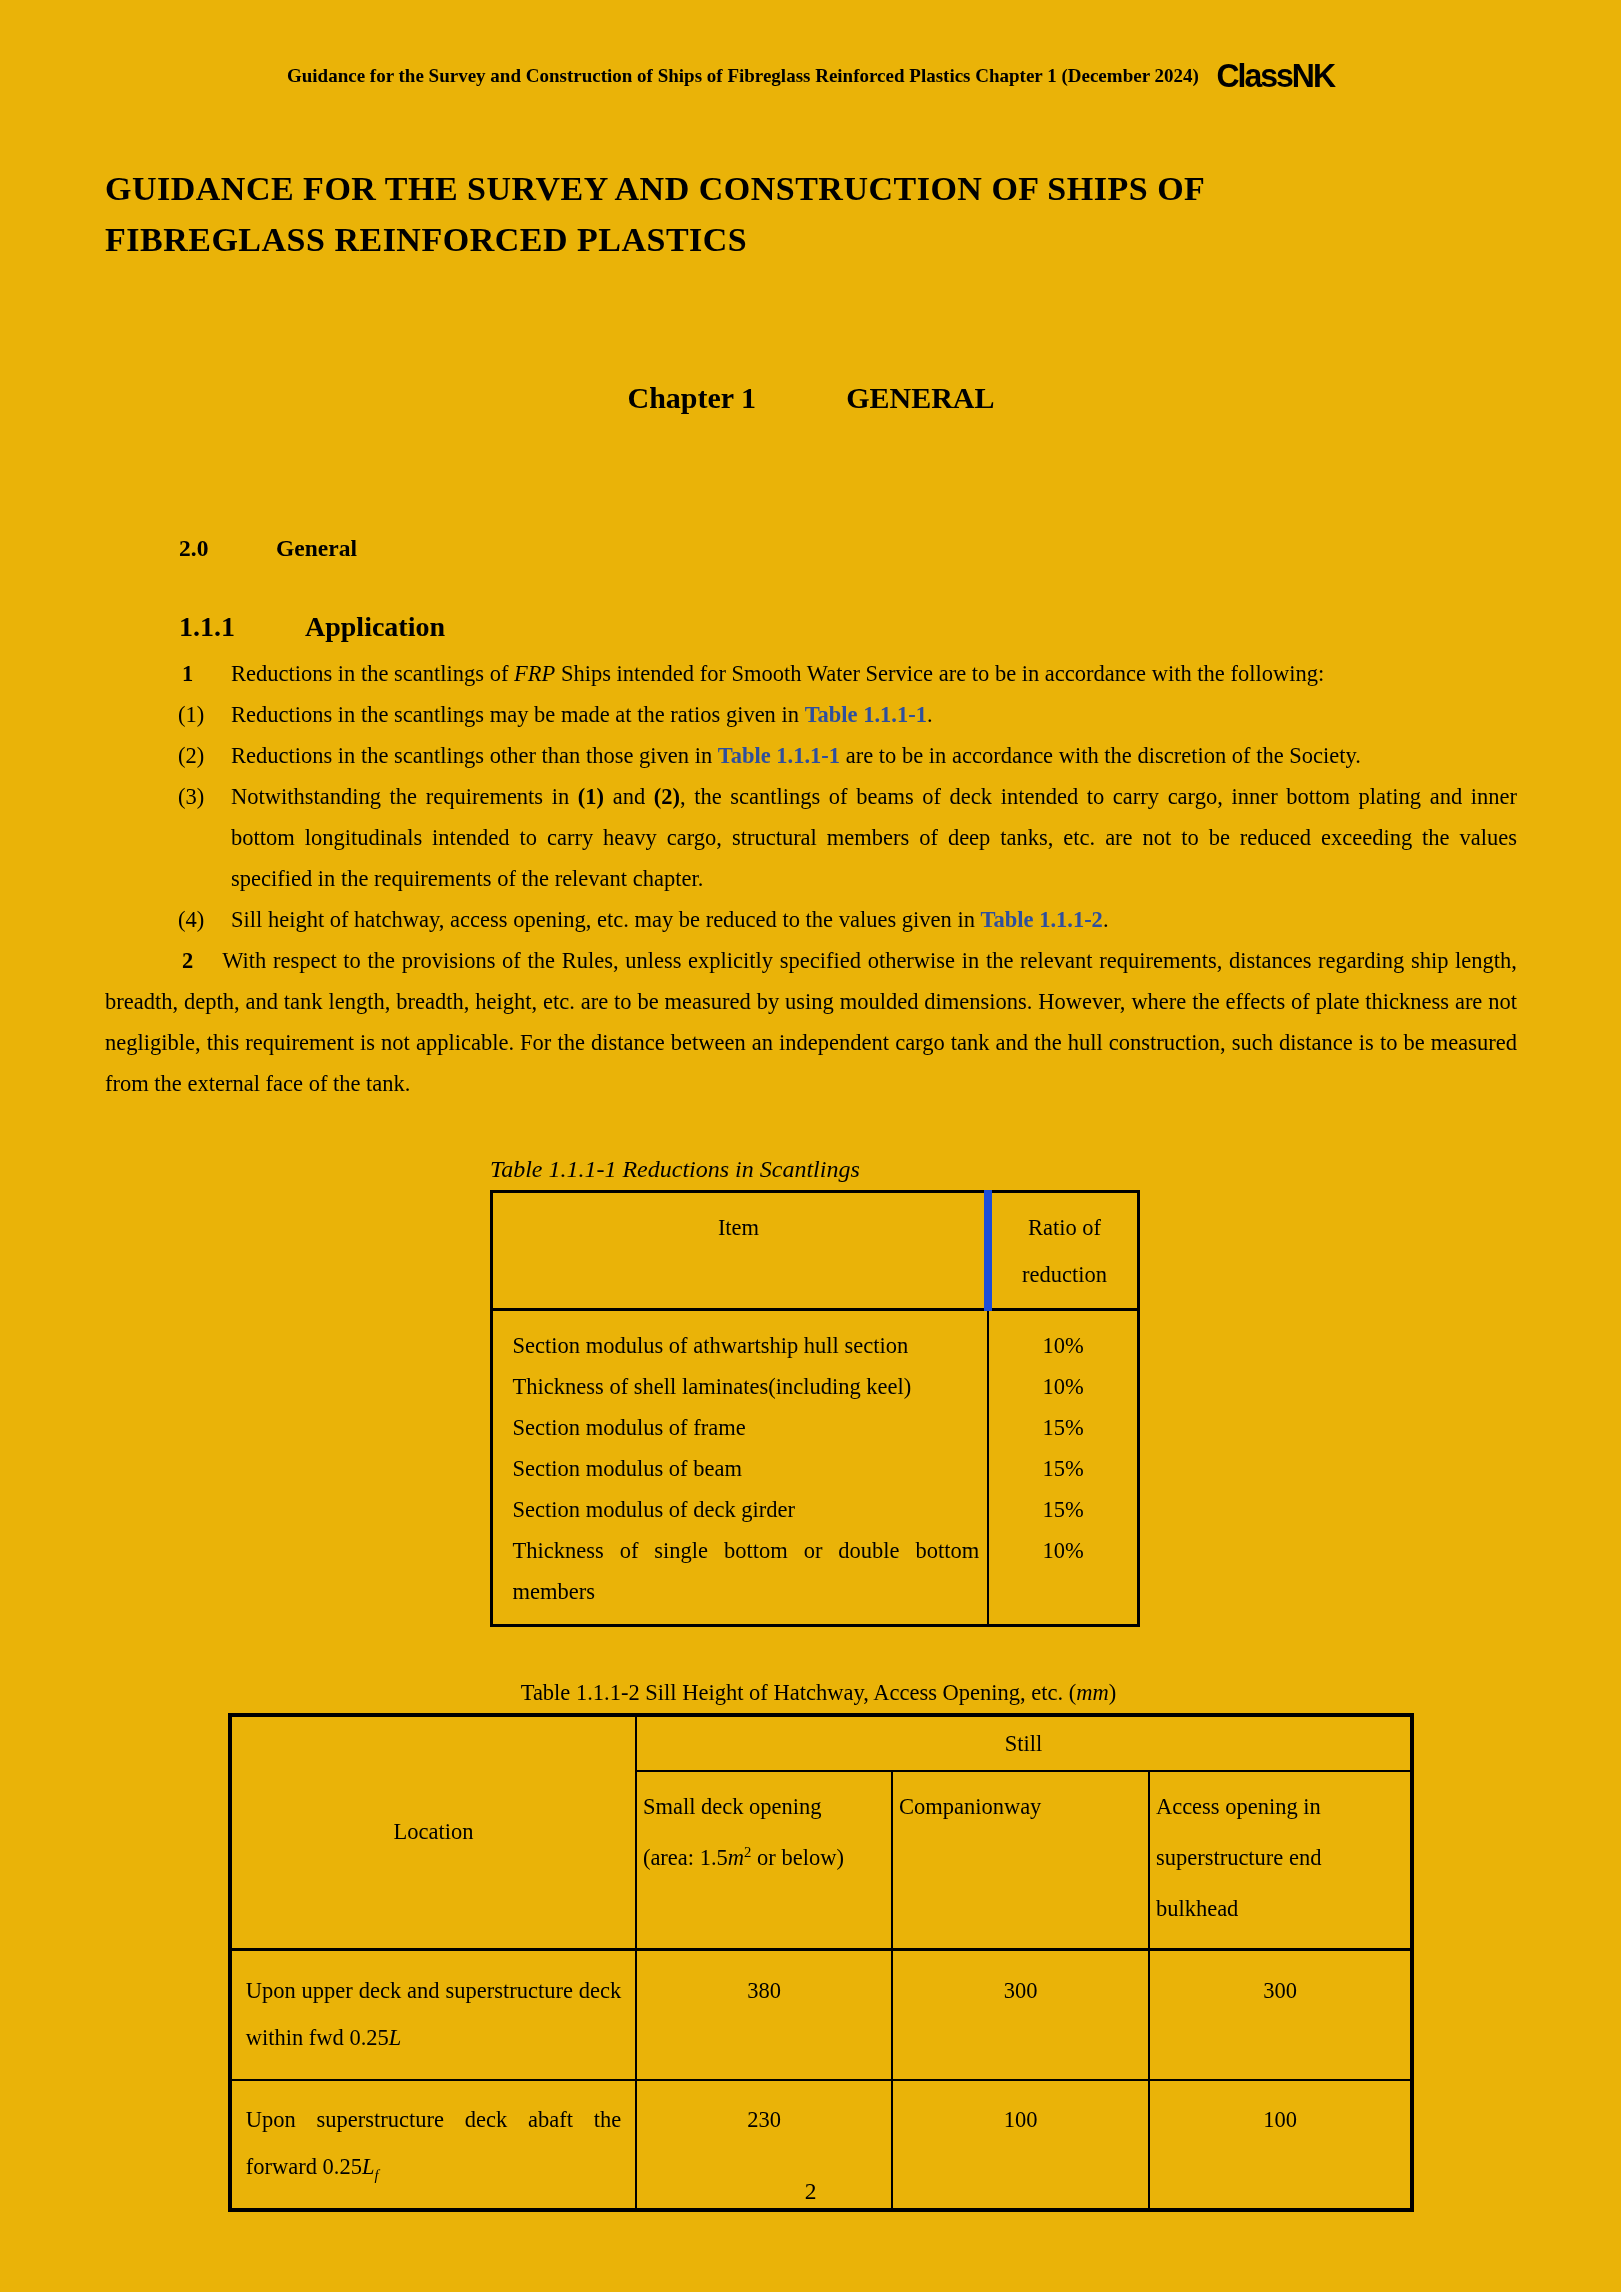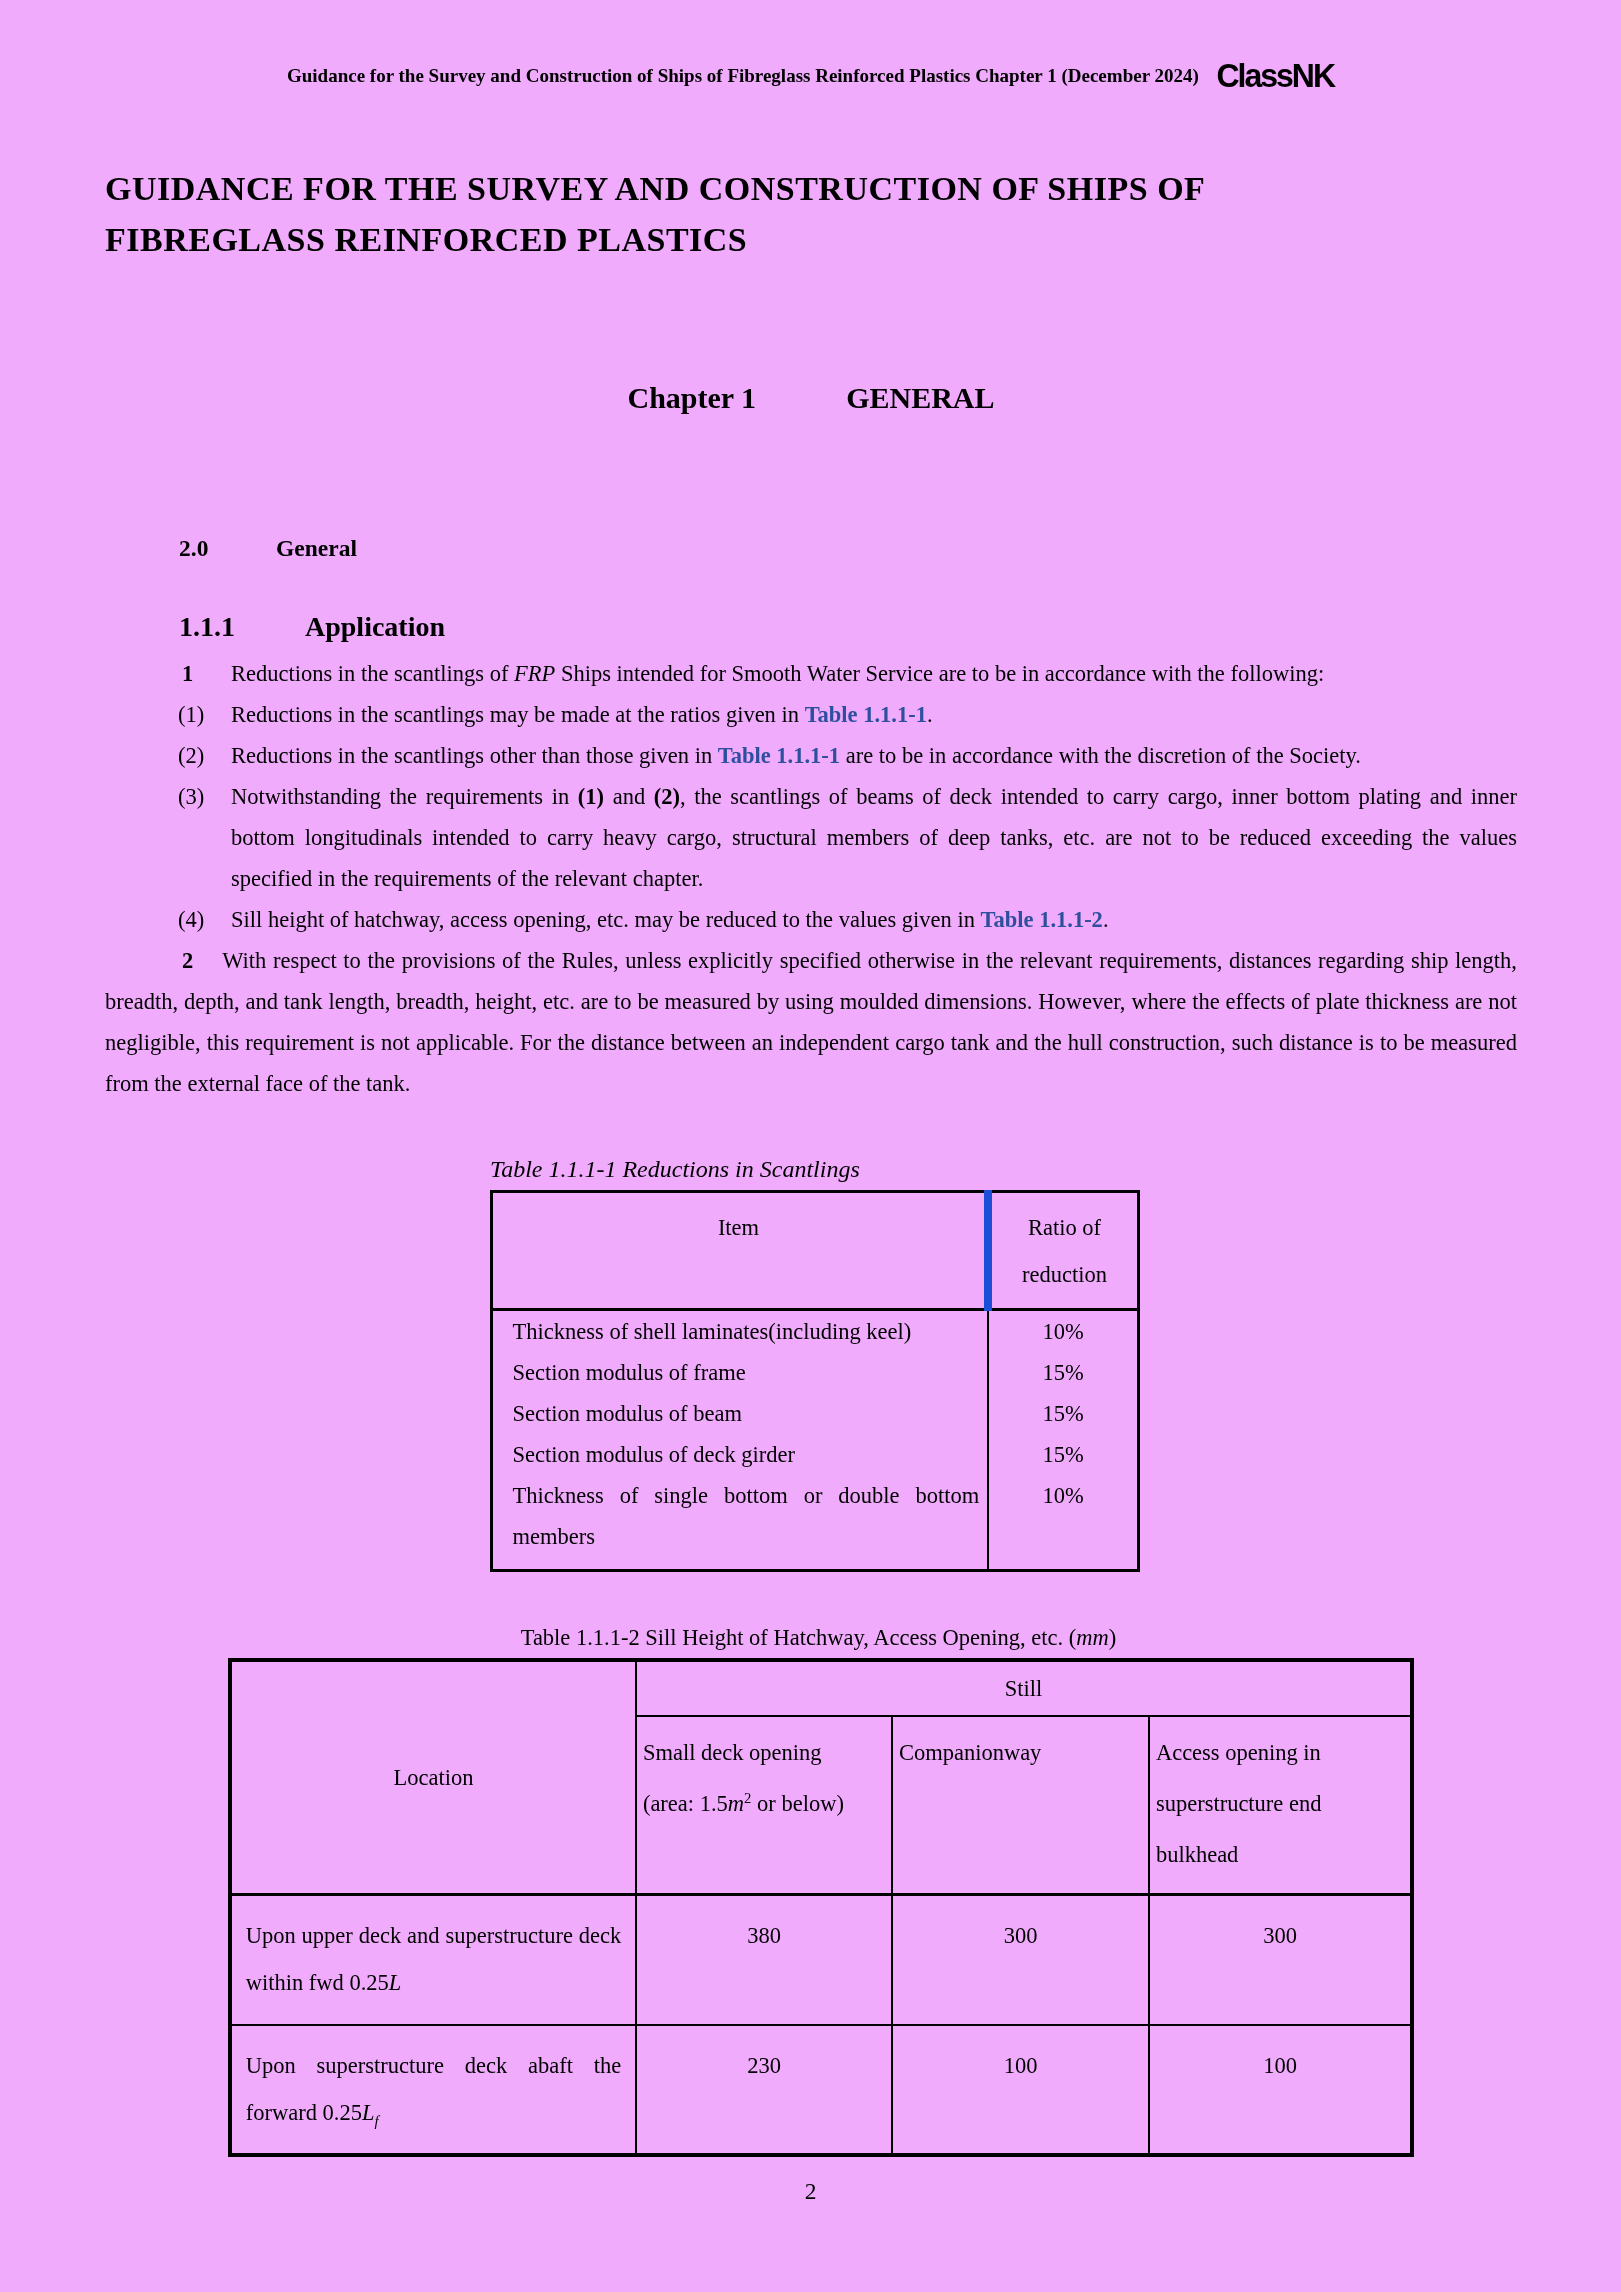--- a/index.html
+++ b/index.html
@@ -1,21 +1,21 @@
 <!DOCTYPE html>
 <html><head>
 <meta charset="utf-8">
 <style>
   html,body{margin:0;padding:0;background:#888;}
   .page{
     position:relative;
     width:1621px;
     height:2293px;
     margin:0 auto;
-    background:#f0abfc;
+    background:#eab308;
     font-family:"Liberation Serif","DejaVu Serif",serif;
     color:#000;
     overflow:hidden;
   }
   .content{padding:0 104px 0 105px;}
 
   
   .run-header{
     padding-top:57px;
     display:flex;
@@ -255,20 +255,24 @@
       <thead>
         <tr>
           <th>Item</th>
           <th class="ratio-h">
             <span>Ratio of</span><br>
             <span>reduction</span>
           </th>
         </tr>
       </thead>
       <tbody>
+        <tr class="first">
+          <td>Section modulus of athwartship hull section</td>
+          <td class="ratio">10%</td>
+        </tr>
         <tr>
           <td>Thickness of shell laminates(including  keel)</td>
           <td class="ratio">10%</td>
         </tr>
         <tr>
           <td>Section modulus of frame</td>
           <td class="ratio">15%</td>
         </tr>
         <tr>
           <td>Section modulus of beam</td>

